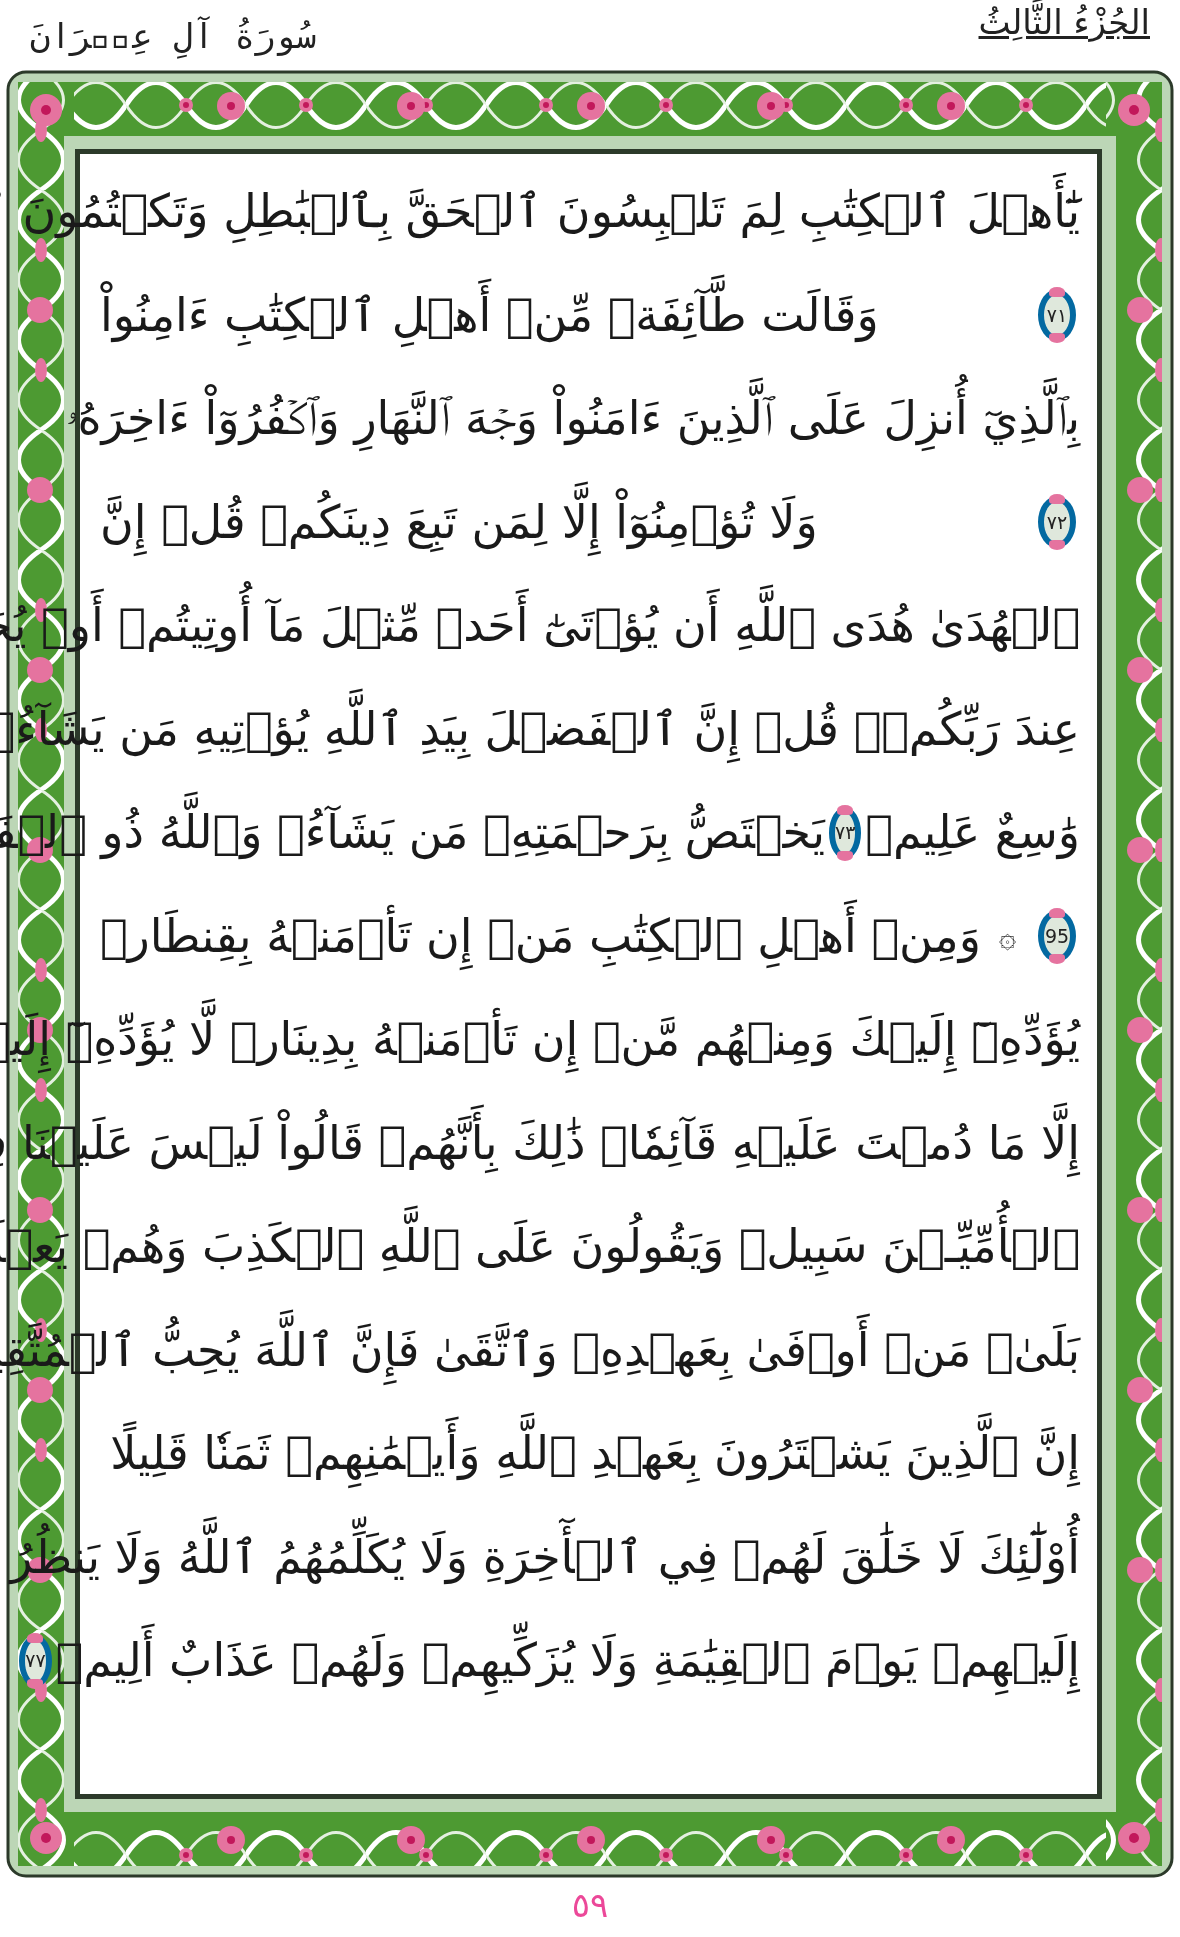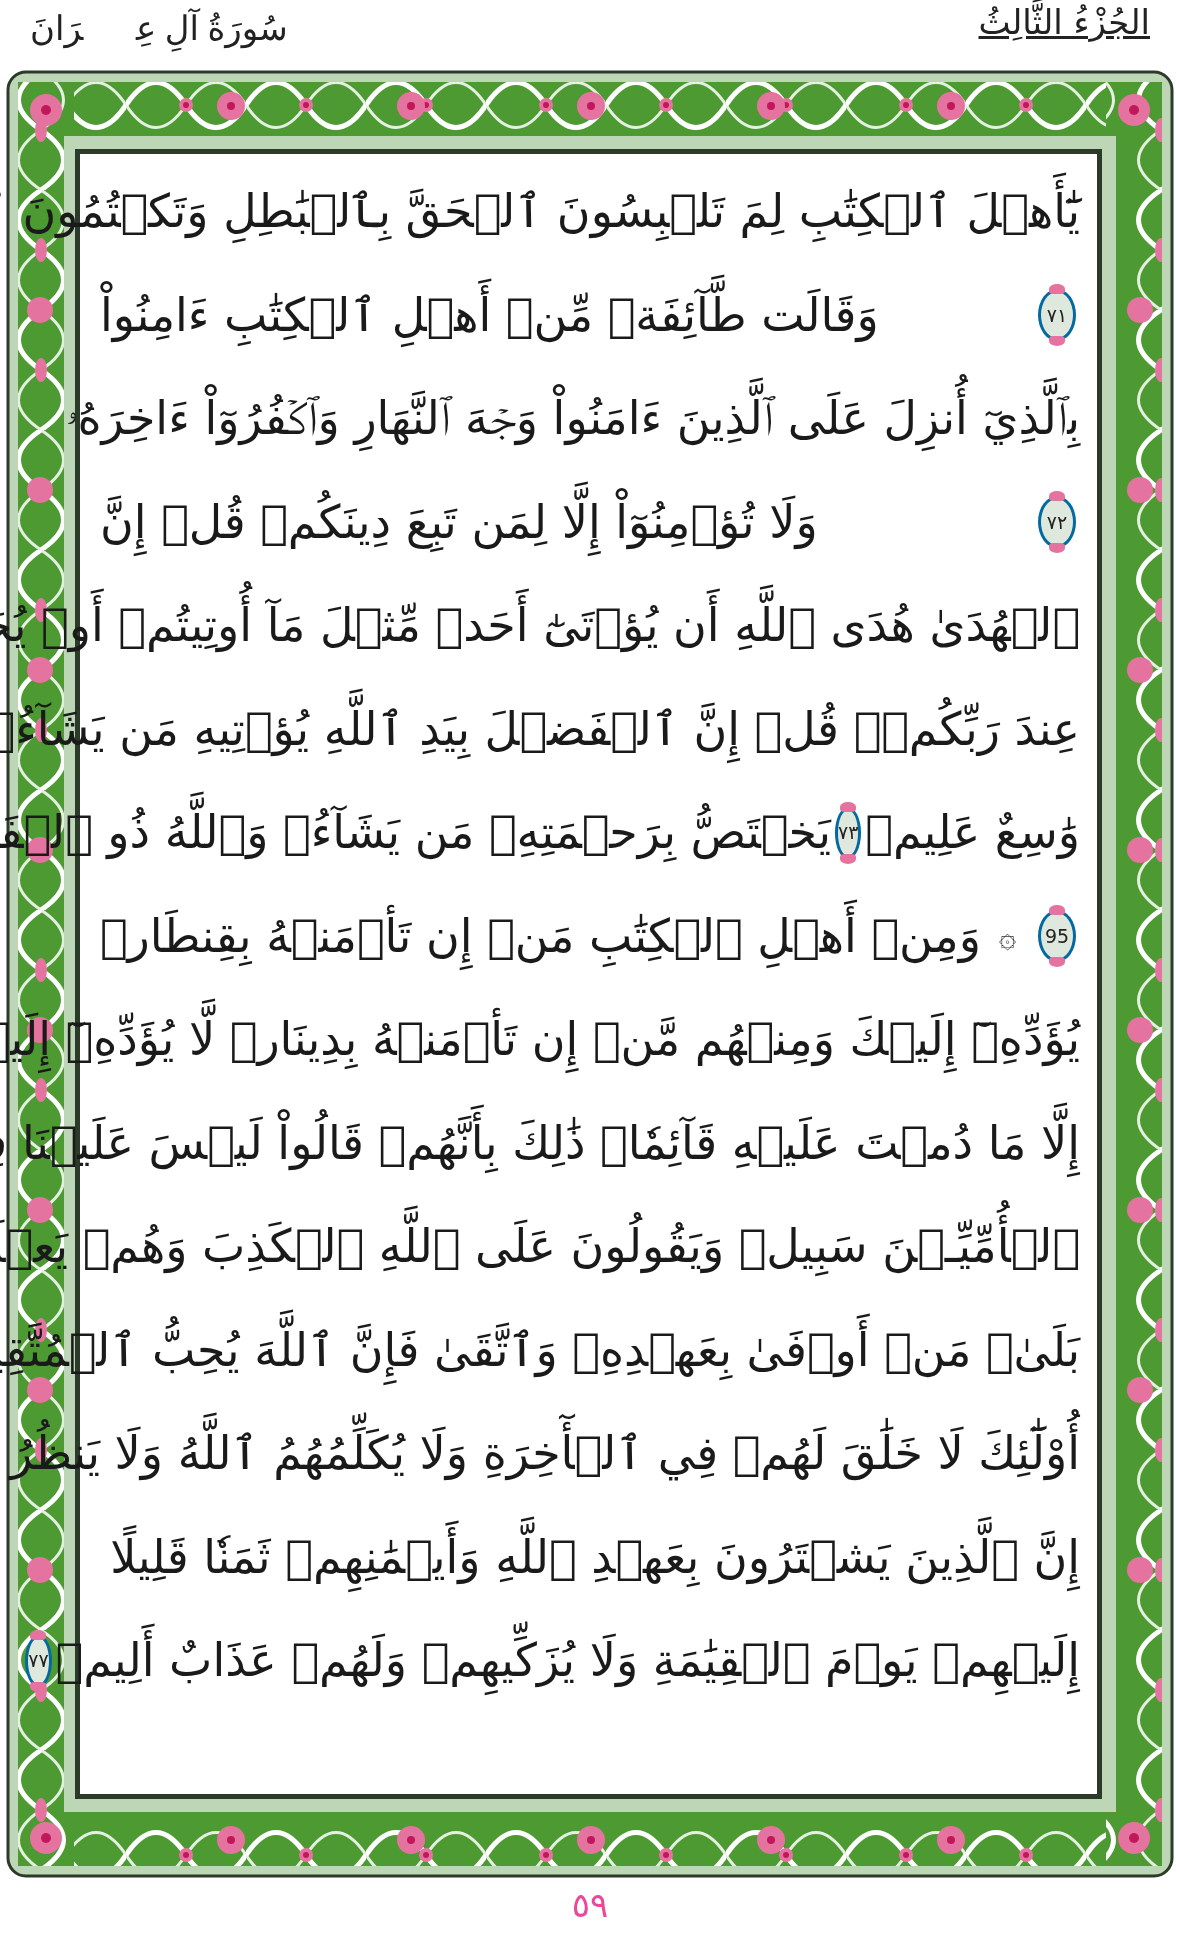--- a/index.html
+++ b/index.html
@@ -1,38 +1,38 @@
 <!DOCTYPE html>
 <html><head>
 <meta charset="utf-8">
 <style>
   html, body { margin: 0; padding: 0; background: #ffffff; }
   body { width: 1180px; height: 1937px; position: relative; overflow: hidden; font-family: "DejaVu Sans", sans-serif; }
 
   .header { position: absolute; top: 0; left: 0; width: 1180px; height: 60px; }
   .header .juz { position: absolute; right: 30px; top: 2px; font-size: 34px; color: #222; font-family: "DejaVu Sans", sans-serif; direction: rtl; text-decoration: underline; }
-  .header .surah { position: absolute; left: 30px; top: 8px; font-size: 34px; color: #222; font-family: Liberation Serif, serif; direction: rtl; }
+  .header .surah { position: absolute; left: 30px; top: 16px; font-size: 34px; color: #222; font-family: Liberation Mono, monospace; direction: rtl; }
 
   .frame { position: absolute; left: 6px; top: 70px; width: 1168px; height: 1808px; }
   .frame svg.border { position: absolute; left: 0; top: 0; }
 
   .panel { position: absolute; left: 75px; top: 149px; width: 1027px; height: 1650px; background: #ffffff; box-sizing: border-box; border: 5px solid #2c3a2a; }
 
   .lines { position: absolute; left: 100px; top: 160px; width: 980px; direction: rtl; }
   .line {
     height: 103.5px; line-height: 103.5px; font-size: 46px; color: #1a1a1a;
     font-family: "DejaVu Sans", sans-serif;
     text-align: justify; text-align-last: justify; white-space: nowrap;
     display: flex; justify-content: space-between; align-items: center;
   }
   .line .seg { display: inline-block; }
   .marker {
     display: inline-flex; align-items: center; justify-content: center;
     width: 38px; height: 52px; border-radius: 50%;
-    background: #dfe8dc; border: 3px solid #0369a1; box-sizing: border-box;
+    background: #dfe8dc; border: 6px solid #0369a1; box-sizing: border-box;
     font-size: 19px; color: #222; position: relative; margin: 0 4px;
     vertical-align: middle;
   }
   .marker::before { content: ""; position: absolute; top: -8px; left: 50%; transform: translateX(-50%); width: 16px; height: 10px; background: #e5739f; border-radius: 50% 50% 30% 30%; }
   .marker::after { content: ""; position: absolute; bottom: -8px; left: 50%; transform: translateX(-50%); width: 16px; height: 10px; background: #e5739f; border-radius: 30% 30% 50% 50%; }
   .hizb { font-size: 30px; color: #333; margin: 0 6px; }
 
   .pagenum { position: absolute; left: 0; width: 1180px; top: 1885px; text-align: center; font-size: 34px; color: #ec4899; }
 </style>
 </head>
@@ -160,24 +160,24 @@
     <div class="line">
       <span class="seg">إِلَّا مَا دُمۡتَ عَلَيۡهِ قَآئِمٗاۗ ذَٰلِكَ بِأَنَّهُمۡ قَالُواْ لَيۡسَ عَلَيۡنَا فِي</span>
     </div>
     <div class="line">
       <span class="seg">ٱلۡأُمِّيِّـۧنَ سَبِيلٞ وَيَقُولُونَ عَلَى ٱللَّهِ ٱلۡكَذِبَ وَهُمۡ يَعۡلَمُونَ</span>
     </div>
     <div class="line">
       <span class="seg">بَلَىٰۚ مَنۡ أَوۡفَىٰ بِعَهۡدِهِۦ وَٱتَّقَىٰ فَإِنَّ ٱللَّهَ يُحِبُّ ٱلۡمُتَّقِينَ</span>
     </div>
     <div class="line">
-      <span class="seg">أُوْلَٰٓئِكَ لَا خَلَٰقَ لَهُمۡ فِي ٱلۡأٓخِرَةِ وَلَا يُكَلِّمُهُمُ ٱللَّهُ وَلَا يَنظُرُ</span>
+      <span class="seg">إِنَّ ٱلَّذِينَ يَشۡتَرُونَ بِعَهۡدِ ٱللَّهِ وَأَيۡمَٰنِهِمۡ ثَمَنٗا قَلِيلًا</span>
     </div>
     <div class="line">
-      <span class="seg">إِنَّ ٱلَّذِينَ يَشۡتَرُونَ بِعَهۡدِ ٱللَّهِ وَأَيۡمَٰنِهِمۡ ثَمَنٗا قَلِيلًا</span>
+      <span class="seg">أُوْلَٰٓئِكَ لَا خَلَٰقَ لَهُمۡ فِي ٱلۡأٓخِرَةِ وَلَا يُكَلِّمُهُمُ ٱللَّهُ وَلَا يَنظُرُ</span>
     </div>
     <div class="line">
       <span class="seg">إِلَيۡهِمۡ يَوۡمَ ٱلۡقِيَٰمَةِ وَلَا يُزَكِّيهِمۡ وَلَهُمۡ عَذَابٌ أَلِيمٞ</span>
       <span class="marker">٧٧</span>
     </div>
   </div>
 
 <div class="pagenum">٥٩</div>
 
 </body></html>

